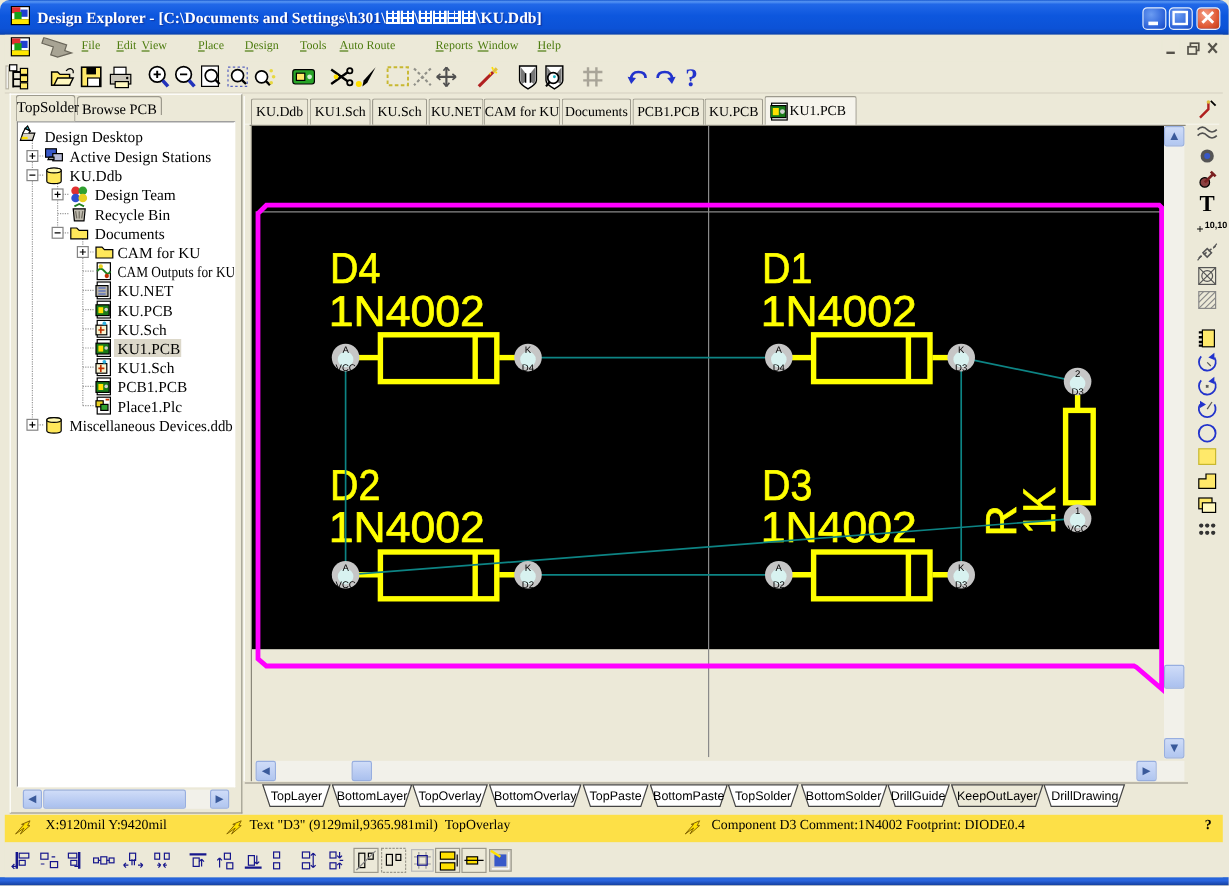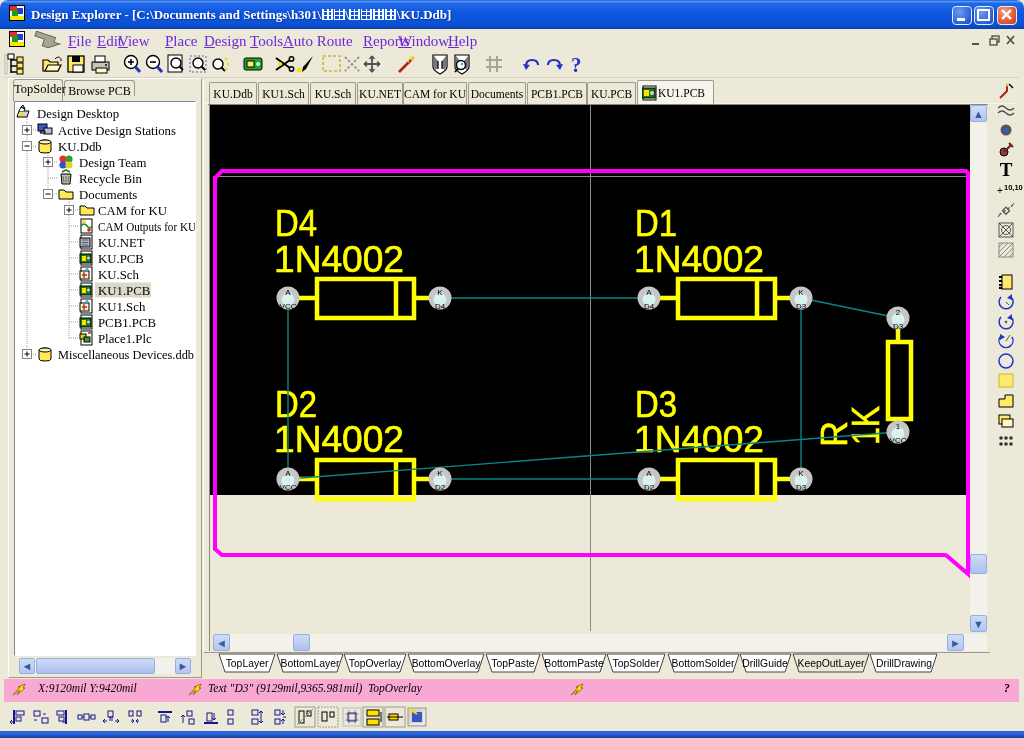--- a/index.html
+++ b/index.html
@@ -24,39 +24,39 @@
 #title .txt { position:absolute; left:31px; top:7px; color:#fff; font-weight:bold; font-size:13px; text-shadow:1px 1px 1px #1135a0; white-space:nowrap; }
 .tbtn { position:absolute; top:6px; width:20px; height:19px; border-radius:4px; border:1px solid #e8f0fc; color:#fff; }
 .tbtn.min { left:952px; background:radial-gradient(circle at 35% 30%,#6b9cf2,#2b61d8 70%,#1b4ac0); }
 .tbtn.max { left:974px; background:radial-gradient(circle at 35% 30%,#6b9cf2,#2b61d8 70%,#1b4ac0); }
 .tbtn.cls { left:997px; background:radial-gradient(circle at 35% 30%,#f5a088,#e05a36 60%,#c03a14); }
 .tbtn svg { position:absolute; left:0; top:0; }
 
 .wbtn { position:absolute; top:3px; width:16px; height:15px; background:#ECE9D8; border:1px solid #ECE9D8; color:#4a463e; }
 
 #menubar { left:4px; top:29px; width:1015px; height:22px; background:#ECE9D8; }
-.mi { position:absolute; top:4px; font-size:15px; color:#6d28d9; white-space:nowrap; }
+.mi { position:absolute; top:4px; font-size:10px; color:#4d7c0f; white-space:nowrap; }
 .mi u { text-decoration:underline; }
 
 #toolbar { left:4px; top:51px; width:1015px; height:27px; background:#ECE9D8; border-bottom:1px solid #d8d4c4; }
 
 #lpanel { left:8px; top:78px; width:194px; height:600px; background:#ECE9D8;
   border:1px solid; border-color:#fff #9d9a8d #9d9a8d #fff; }
 .ltab { position:absolute; top:0; height:16px; border:1px solid #9d9a8d; border-bottom:none; border-radius:3px 3px 0 0; background:#ECE9D8; font-size:12.5px; }
 #tree { position:absolute; left:5px; top:22px; width:182px; height:555px; background:#fff; border:1px solid; border-color:#888 #fff #fff #888; overflow:hidden; font-size:13.5px; }
 
 #dtabs { left:204px; top:80px; width:812px; height:24px; border-bottom:1px solid #f6f4ec; }
 .dtab { position:absolute; top:2px; height:22px; border:1px solid #9d9a8d; border-bottom:none; border-radius:2px 2px 0 0; background:#ECE9D8; padding:5px 0 0 0; text-align:center; font-size:11.5px; white-space:nowrap; }
-#canvas { left:210px; top:105px; width:760px; height:390px; background:#000; }
+#canvas { left:210px; top:105px; width:760px; height:436px; background:#000; }
 
 .sb { background:#f2f1ea; }
 .sbtn { position:absolute; background:linear-gradient(180deg,#cfdcf8,#b1c6f0); border:1px solid #97aee0; border-radius:2px; color:#3a5a9b; text-align:center; }
 .sthumb { position:absolute; background:linear-gradient(180deg,#cfdcf8,#aac0ee); border:1px solid #97aee0; border-radius:2px; }
 
-#status { left:4px; top:679px; width:1015px; height:23px; background:#f9a8d4; font-size:11.5px;font-style:italic; }
+#status { left:4px; top:679px; width:1015px; height:23px; background:#fde047; font-size:11.5px; }
 #btoolbar { left:4px; top:702px; width:1015px; height:29px; background:#ECE9D8; }
 </style>
 </head>
 <body>
 <div class="abs" id="title">
   <svg width="20" height="20" style="position:absolute;left:8px;top:4px">
     <rect x="1" y="1" width="16" height="16" fill="#000"></rect>
     <rect x="2" y="2" width="14" height="10" fill="#fff"></rect>
     <rect x="2" y="2" width="7" height="5" fill="#e03030"></rect>
     <rect x="9" y="4" width="6" height="6" fill="#2040d0"></rect>
@@ -632,20 +632,21 @@
       <path d="M1 12 L8 4 L6 4 L13 1 L11 5 L13 5 L5 12 L8 7 Z" fill="#ffe000" stroke="#806000" stroke-width="0.8"></path>
     </svg>
   <span style="position:absolute;left:34px;top:3px">X:9120mil Y:9420mil</span>
   <svg width="22" height="14" style="position:absolute;left:184px;top:4px">
       <path d="M1 12 L8 4 L6 4 L13 1 L11 5 L13 5 L5 12 L8 7 Z" fill="#ffe000" stroke="#806000" stroke-width="0.8"></path>
     </svg>
   <span style="position:absolute;left:204px;top:3px">Text "D3" (9129mil,9365.981mil)&nbsp;&nbsp;TopOverlay</span>
   <svg width="22" height="14" style="position:absolute;left:566px;top:4px">
       <path d="M1 12 L8 4 L6 4 L13 1 L11 5 L13 5 L5 12 L8 7 Z" fill="#ffe000" stroke="#806000" stroke-width="0.8"></path>
     </svg>
+  <span style="position:absolute;left:589px;top:3px">Component D3 Comment:1N4002 Footprint: DIODE0.4</span>
   <span style="position:absolute;left:1000px;top:3px;font-weight:bold">?</span>
 </div>
 <div class="abs" id="btoolbar">
 <svg width="1015" height="29">
   <g stroke="#16168c" fill="#16168c">
     <g transform="translate(12,15)">
           <path d="M-2 -7 L-2 7" stroke-width="2"></path>
           <rect x="0" y="-6" width="8" height="4" fill="none"></rect>
           <rect x="0" y="0" width="5" height="4" fill="none"></rect>
           <path d="M-6 5 L-2 5 M-4 3 L-6 5 L-4 7" fill="none"></path>

